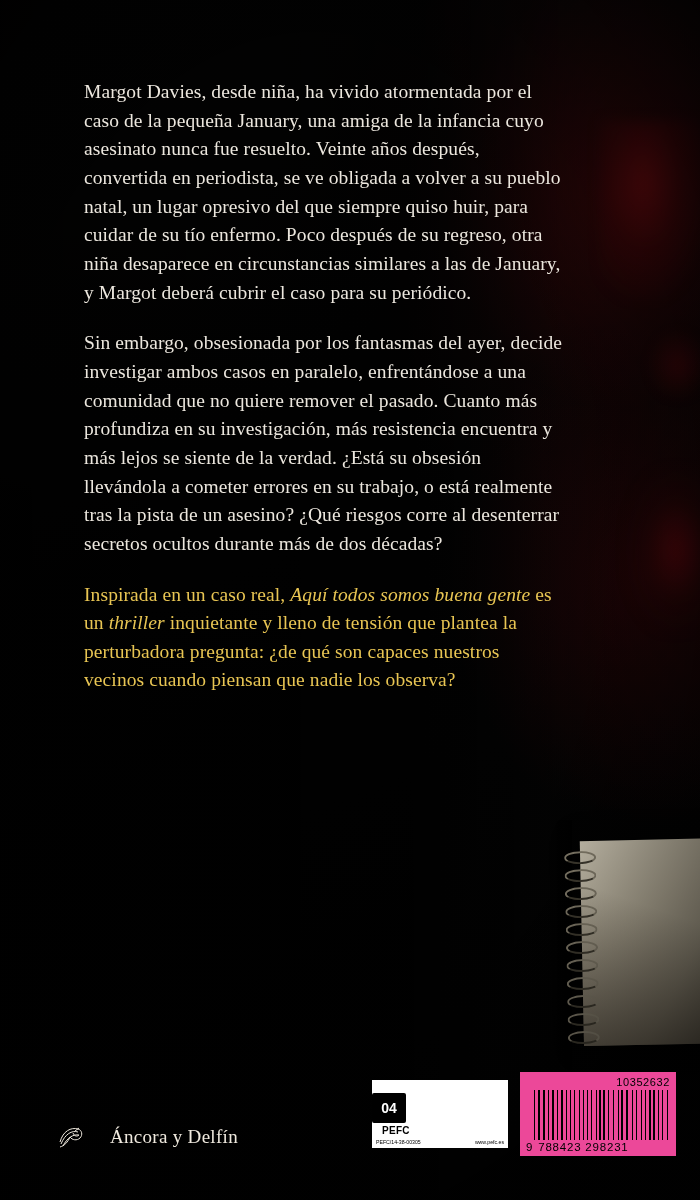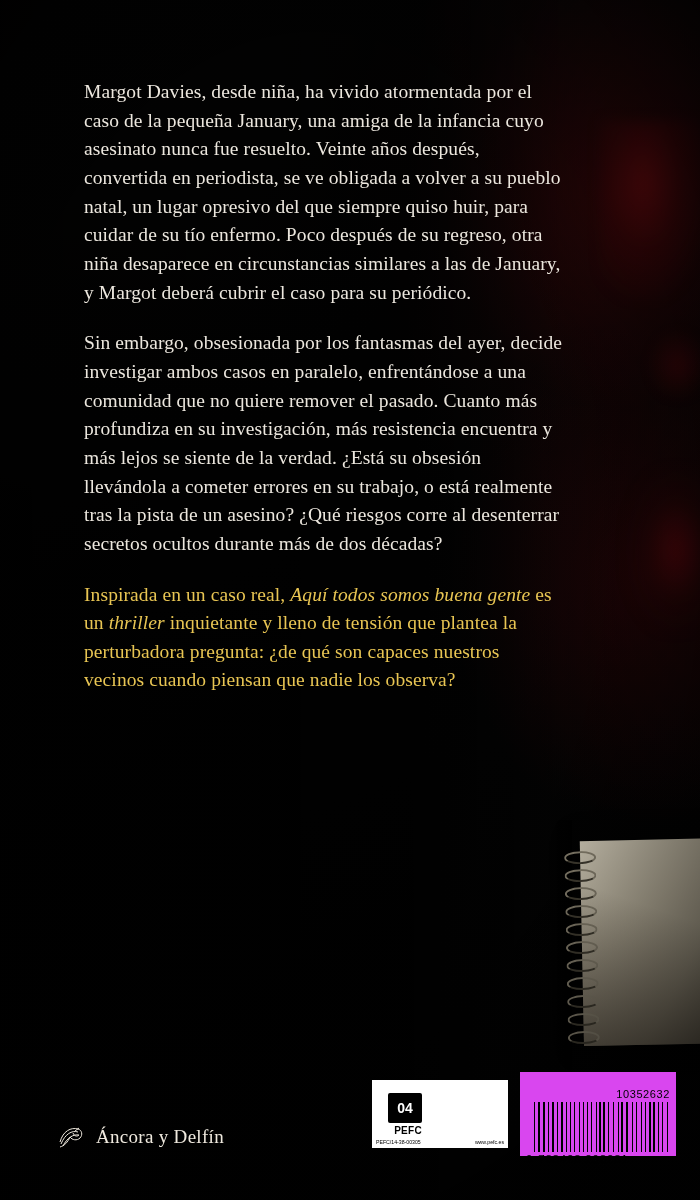--- a/index.html
+++ b/index.html
@@ -129,21 +129,21 @@
   }
   .blurb em { font-style: italic; }
 
   
   .imprint {
     position: absolute;
     left: 56px;
     bottom: 48px;
     display: flex;
     align-items: center;
-    gap: 10px;
+    gap: 24px;
     z-index: 6;
   }
   .imprint .logo-mark {
     width: 30px; height: 30px;
     position: relative;
   }
   .imprint .logo-name {
     color: #efe9de;
     font-size: 19px;
     letter-spacing: 0.3px;
@@ -157,21 +157,21 @@
     height: 68px;
     background: #fff;
     display: flex;
     align-items: stretch;
     z-index: 6;
   }
   .pefc .pefc-left {
     width: 50px;
     display: flex;
     flex-direction: column;
-    align-items: flex-end;
+    align-items: flex-start;
     justify-content: center;
     padding: 3px 0 2px;
   }
   .pefc .pefc-logo {
     width: 34px; height: 30px;
     background: #000;
     color: #fff;
     font-family: "Liberation Sans", sans-serif;
     font-size: 14px;
     font-weight: bold;
@@ -180,20 +180,21 @@
     justify-content: center;
     border-radius: 2px;
   }
   .pefc .pefc-word {
     font-family: "Liberation Sans", sans-serif;
     font-size: 10px;
     font-weight: bold;
     color: #000;
     margin-top: 2px;
     letter-spacing: 0.3px;
+    margin-left: 10px;
   }
   .pefc .pefc-right {
     flex: 1;
     padding: 5px 4px 3px 2px;
     color: #000;
     font-family: "Liberation Sans", sans-serif;
   }
   .pefc .pefc-title {
     font-size: 8px;
     font-weight: bold;
@@ -214,23 +215,23 @@
     font-size: 5.2px;
     color: #000;
   }
 
   .barcode-box {
     position: absolute;
     left: 520px;
     bottom: 44px;
     width: 156px;
     height: 84px;
-    background: #d946ef;
+    background: #ec4899;
     z-index: 6;
-    padding: 16px 6px 3px 6px;
+    padding: 4px 6px 3px 6px;
     box-sizing: border-box;
     font-family: "Liberation Sans", sans-serif;
     color: #000;
   }
   .barcode-box .top-code {
     text-align: right;
     font-size: 11px;
     letter-spacing: 0.6px;
     margin-bottom: 2px;
   }

